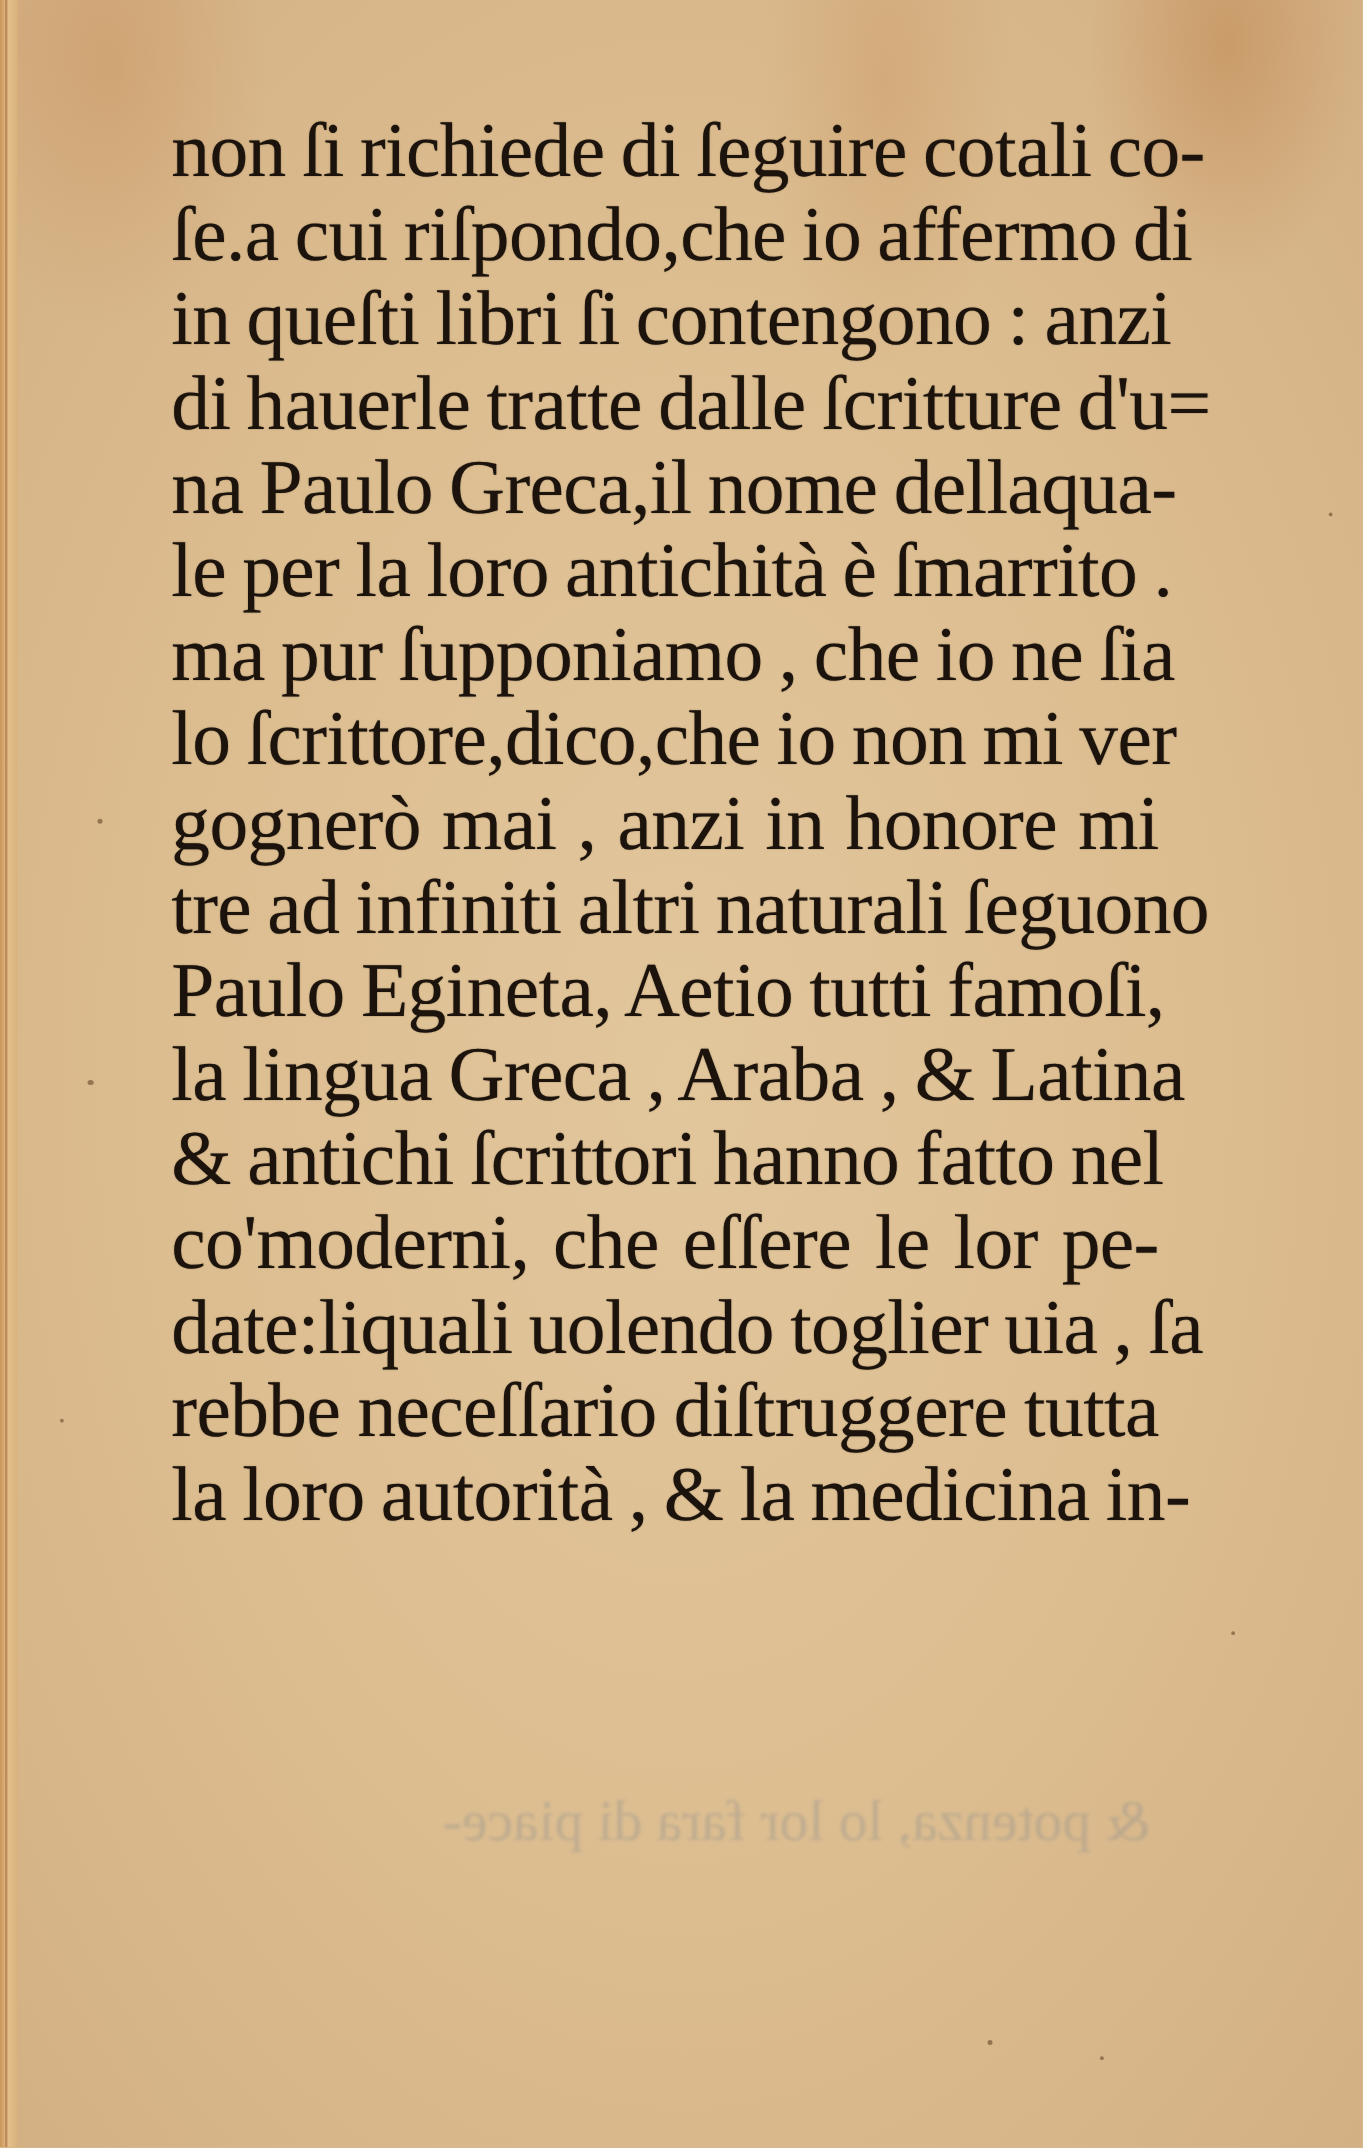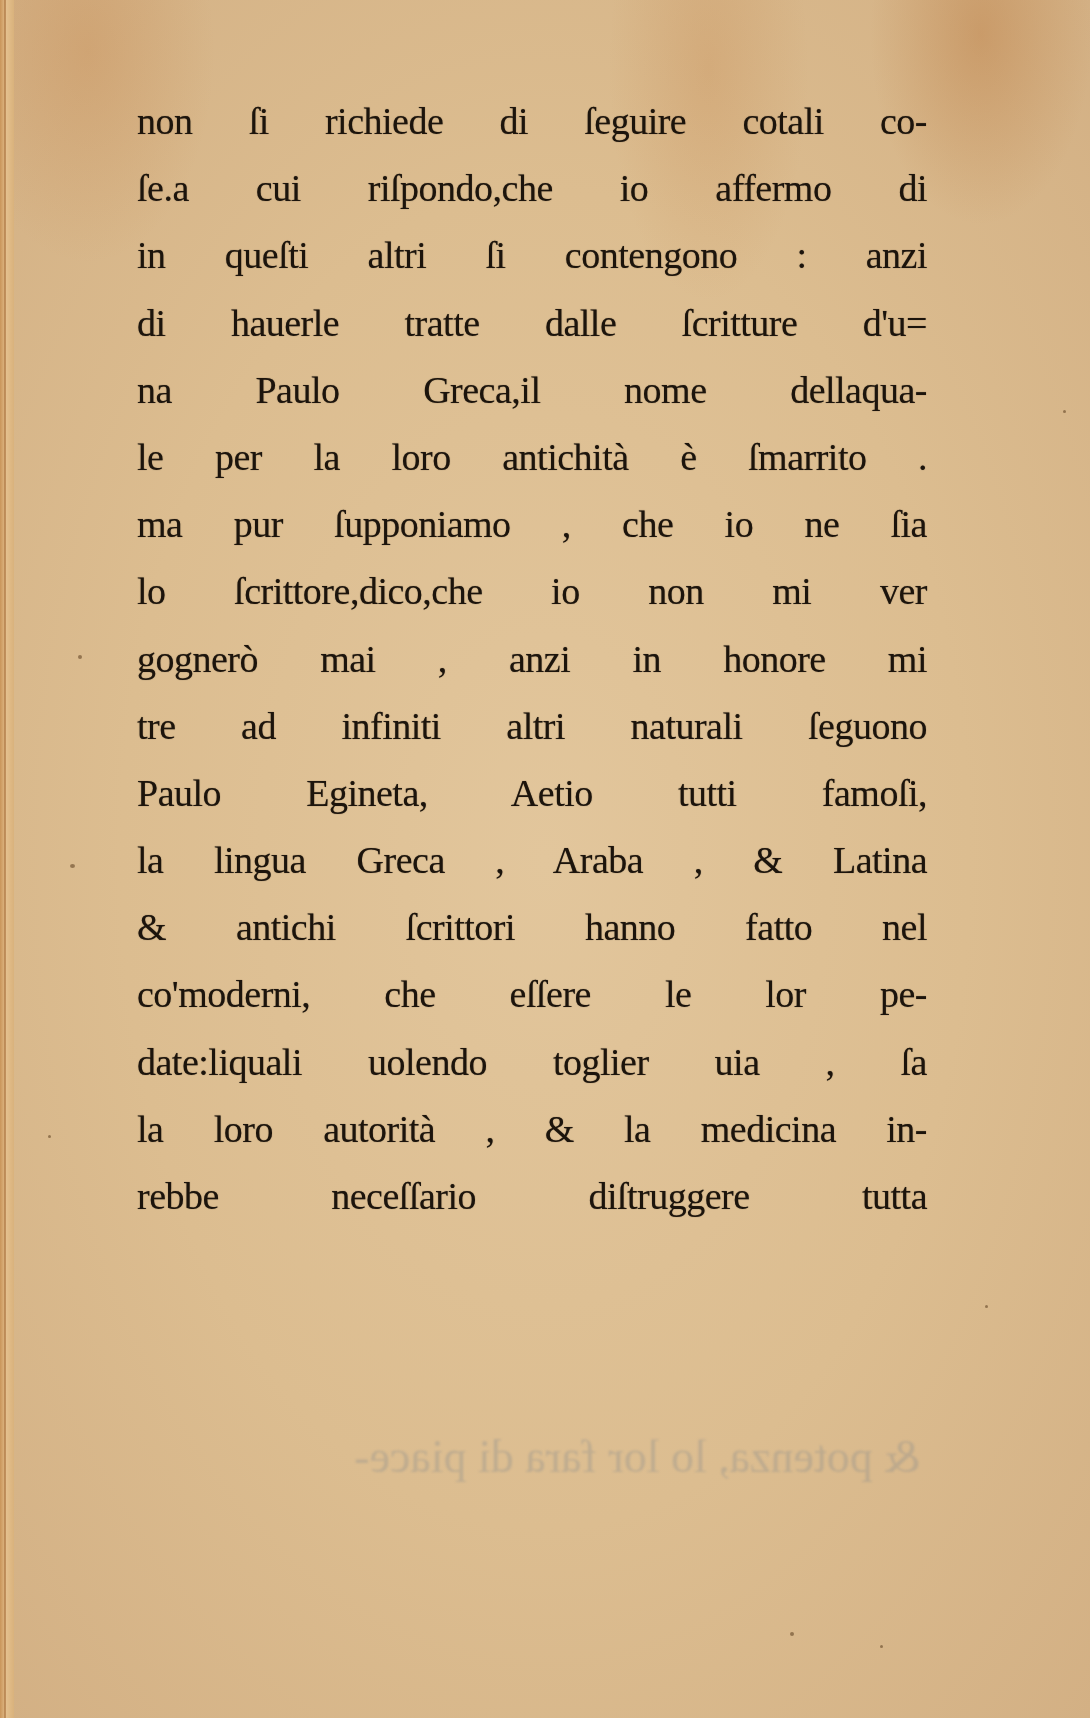--- a/index.html
+++ b/index.html
@@ -56,21 +56,21 @@
       position: absolute;
       left: 137px;
       top: 88px;
       width: 790px;
     }
     .line {
       display: block;
       height: 67.2px;
       line-height: 67.2px;
       font-family: "Liberation Serif", serif;
-      font-size: 38px;
+      font-size: 62px;
       color: #1c140c;
       white-space: nowrap;
       text-align: justify;
       text-align-last: justify;
       letter-spacing: -0.5px;
       word-spacing: -2px;
       text-shadow: 0 0 1px rgba(20,14,8,0.55);
     }
     .speck {
       position: absolute;
@@ -81,35 +81,35 @@
 </head>
 <body>
 
 <div class="page">
   <div class="left-edge"></div>
   <div class="left-edge-line"></div>
 
   <div class="text-block">
     <span class="line">non ſi richiede di ſeguire cotali co-</span>
     <span class="line">ſe.a cui riſpondo,che io affermo di</span>
-    <span class="line">in queſti altri ſi contengono : anzi</span>
+    <span class="line">in queſti libri ſi contengono : anzi</span>
     <span class="line">di hauerle tratte dalle ſcritture d'u=</span>
     <span class="line">na Paulo Greca,il nome dellaqua-</span>
     <span class="line">le per la loro antichità è ſmarrito .</span>
     <span class="line">ma pur ſupponiamo , che io ne ſia</span>
     <span class="line">lo ſcrittore,dico,che io non mi ver</span>
     <span class="line">gognerò mai , anzi in honore mi</span>
     <span class="line">tre ad infiniti altri naturali ſeguono</span>
     <span class="line">Paulo Egineta, Aetio tutti famoſi,</span>
     <span class="line">la lingua Greca , Araba , &amp; Latina</span>
     <span class="line">&amp; antichi ſcrittori hanno fatto nel</span>
     <span class="line">co'moderni, che eſſere le lor pe-</span>
     <span class="line">date:liquali uolendo toglier uia , ſa</span>
+    <span class="line">rebbe neceſſario diſtruggere tutta</span>
     <span class="line">la loro autorità , &amp; la medicina in-</span>
-    <span class="line">rebbe neceſſario diſtruggere tutta</span>
   </div>
 
   <div class="bleed-through">&amp; potenza, lo lor fara di piace-</div>
 
   <div class="speck" style="left:78px;top:655px;width:4px;height:4px;"></div>
   <div class="speck" style="left:70px;top:864px;width:5px;height:4px;"></div>
   <div class="speck" style="left:1063px;top:410px;width:3px;height:3px;"></div>
   <div class="speck" style="left:985px;top:1305px;width:3px;height:3px;"></div>
   <div class="speck" style="left:48px;top:1135px;width:3px;height:3px;"></div>
   <div class="speck" style="left:790px;top:1632px;width:4px;height:4px;"></div>

